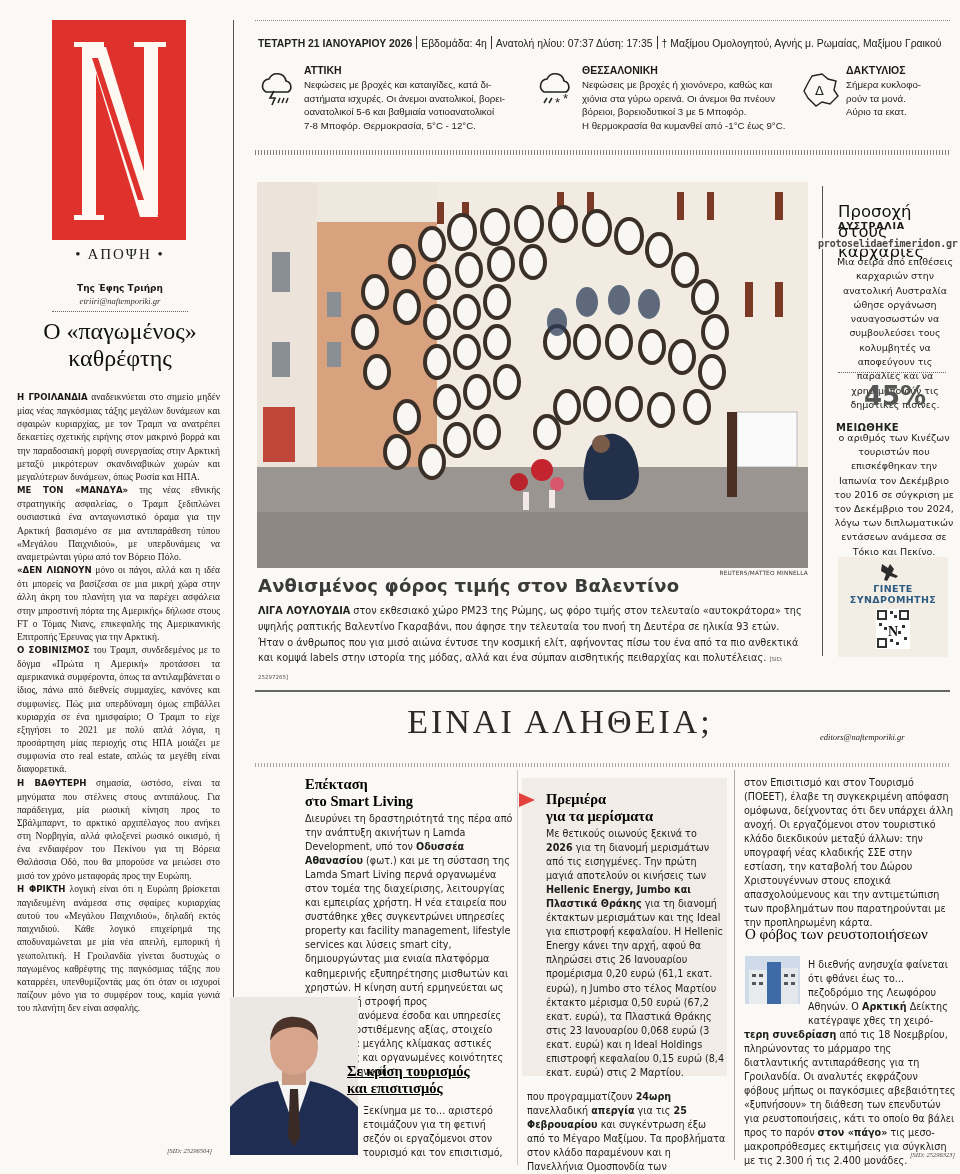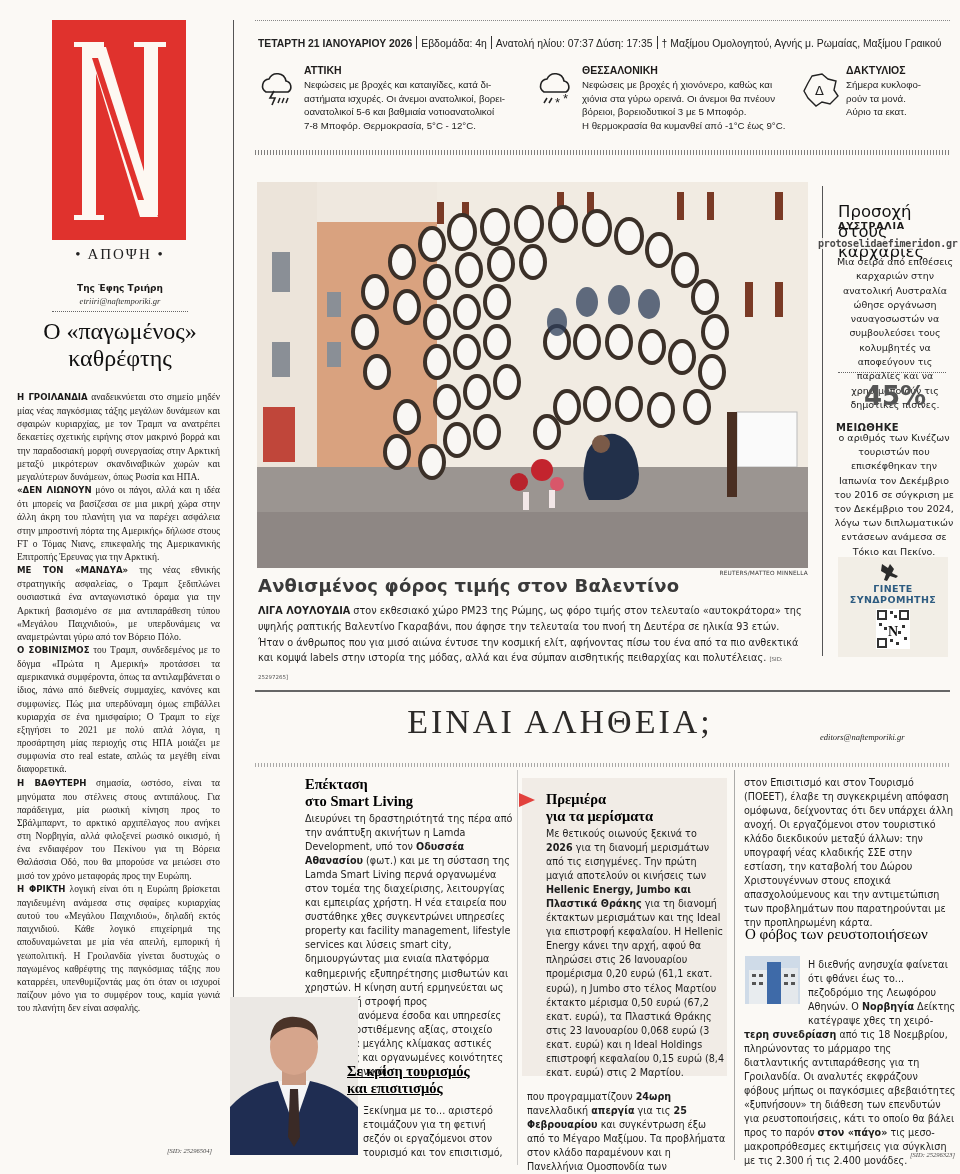--- a/index.html
+++ b/index.html
@@ -115,22 +115,22 @@
 <div id="section-label" class="abs serif">• ΑΠΟΨΗ •</div>
 <div id="byline" class="abs sans">Της Έφης Τριήρη</div>
 <div id="byline-email" class="abs serif">etriiri@naftemporiki.gr</div>
 <div id="byline-rule" class="abs"></div>
 <div id="op-title" class="abs serif">
   <div>Ο «παγωμένος»</div>
   <div>καθρέφτης</div>
 </div>
 <div id="op-body" class="abs serif">
   <p><span class="lead">Η ΓΡΟΙΛΑΝΔΙΑ</span><span> αναδεικνύεται στο σημείο μηδέν μίας νέας παγκόσμιας τάξης μεγάλων δυνάμεων και σφαιρών κυριαρχίας, με τον Τραμπ να ανατρέπει δεκαετίες σχετικής ειρήνης στον μακρινό βορρά και την παραδοσιακή μορφή συνεργασίας στην Αρκτική μεταξύ μικρότερων σκανδιναβικών χωρών και μεγαλύτερων δυνάμεων, όπως Ρωσία και ΗΠΑ.</span></p>
+  <p><span class="lead">ΜΕ ΤΟΝ «ΜΑΝΔΥΑ»</span><span> της νέας εθνικής στρατηγικής ασφαλείας, ο Τραμπ ξεδιπλώνει ουσιαστικά ένα ανταγωνιστικό όραμα για την Αρκτική βασισμένο σε μια αντιπαράθεση τύπου «Μεγάλου Παιχνιδιού», με υπερδυνάμεις να αναμετρώνται γύρω από τον Βόρειο Πόλο.</span></p>
   <p><span class="lead">«ΔΕΝ ΛΙΩΝΟΥΝ</span><span> μόνο οι πάγοι, αλλά και η ιδέα ότι μπορείς να βασίζεσαι σε μια μικρή χώρα στην άλλη άκρη του πλανήτη για να παρέχει ασφάλεια στην μπροστινή πόρτα της Αμερικής» δήλωσε στους FT ο Τόμας Νιανς, επικεφαλής της Αμερικανικής Επιτροπής Έρευνας για την Αρκτική.</span></p>
-  <p><span class="lead">ΜΕ ΤΟΝ «ΜΑΝΔΥΑ»</span><span> της νέας εθνικής στρατηγικής ασφαλείας, ο Τραμπ ξεδιπλώνει ουσιαστικά ένα ανταγωνιστικό όραμα για την Αρκτική βασισμένο σε μια αντιπαράθεση τύπου «Μεγάλου Παιχνιδιού», με υπερδυνάμεις να αναμετρώνται γύρω από τον Βόρειο Πόλο.</span></p>
   <p><span class="lead">Ο ΣΟΒΙΝΙΣΜΟΣ</span><span> του Τραμπ, συνδεδεμένος με το δόγμα «Πρώτα η Αμερική» προτάσσει τα αμερικανικά συμφέροντα, όπως τα αντιλαμβάνεται ο ίδιος, πάνω από διεθνείς συμμαχίες, κανόνες και συμφωνίες. Πώς μια υπερδύναμη όμως επιβάλλει κυριαρχία σε ένα ημισφαίριο; Ο Τραμπ το είχε εξηγήσει το 2021 με πολύ απλά λόγια, η προσάρτηση μίας περιοχής στις ΗΠΑ μοιάζει με συμφωνία στο real estate, απλώς τα μεγέθη είναι διαφορετικά.</span></p>
   <p><span class="lead">Η ΒΑΘΥΤΕΡΗ</span><span> σημασία, ωστόσο, είναι τα μηνύματα που στέλνεις στους αντιπάλους. Για παράδειγμα, μία ρωσική κίνηση προς το Σβάλμπαρντ, το αρκτικό αρχιπέλαγος που ανήκει στη Νορβηγία, αλλά φιλοξενεί ρωσικό οικισμό, ή ένα ενδιαφέρον του Πεκίνου για τη Βόρεια Θαλάσσια Οδό, που θα μπορούσε να μειώσει στο μισό τον χρόνο μεταφοράς προς την Ευρώπη.</span></p>
   <p><span class="lead">Η ΦΡΙΚΤΗ</span><span> λογική είναι ότι η Ευρώπη βρίσκεται παγιδευμένη ανάμεσα στις σφαίρες κυριαρχίας αυτού του «Μεγάλου Παιχνιδιού», δηλαδή εκτός παιχνιδιού. Κάθε λογικό επιχείρημά της αποδυναμώνεται με μία νέα απειλή, εμπορική ή γεωπολιτική. Η Γροιλανδία γίνεται δυστυχώς ο παγωμένος καθρέφτης της παγκόσμιας τάξης που καταρρέει, υπενθυμίζοντάς μας ότι όταν οι ισχυροί παίζουν μόνο για το συμφέρον τους, καμία γωνιά του πλανήτη δεν είναι ασφαλής.</span></p>
 </div>
 <div id="op-sid" class="abs serif">[SID: 25296504]</div>
 <div id="vrule-left" class="abs"></div>
 
 <div id="top-dots" class="abs"></div>
 <div id="dateline" class="abs">
   <b>ΤΕΤΑΡΤΗ 21 ΙΑΝΟΥΑΡΙΟΥ 2026</b><span class="sep"></span><span>Εβδομάδα: 4η</span><span class="sep"></span><span>Ανατολή ηλίου: 07:37 Δύση: 17:35</span><span class="sep"></span><span>† Μαξίμου Ομολογητού, Αγνής μ. Ρωμαίας, Μαξίμου Γραικού</span>
@@ -384,18 +384,18 @@
         <rect x="7" y="26" width="4" height="3"></rect>
         <rect x="14" y="26" width="4" height="3"></rect>
         <rect x="39" y="18" width="4" height="3"></rect>
         <rect x="46" y="18" width="4" height="3"></rect>
         <rect x="39" y="26" width="4" height="3"></rect>
         <rect x="46" y="26" width="4" height="3"></rect>
       </g>
   </svg>
 </div>
 <div id="c3-text2a" class="abs sans col-text">
-  <span>Η διεθνής ανησυχία φαίνεται ότι φθάνει έως το... πεζοδρόμιο της Λεωφόρου Αθηνών. Ο </span><b>Νορβηγία</b><span> Δείκτης κατέγραψε χθες τη χειρό-</span>
+  <span>Η διεθνής ανησυχία φαίνεται ότι φθάνει έως το... πεζοδρόμιο της Λεωφόρου Αθηνών. Ο </span><b>Αρκτική</b><span> Δείκτης κατέγραψε χθες τη χειρό-</span>
 </div>
 <div id="c3-text2b" class="abs sans col-text">
   <b>τερη συνεδρίαση</b><span> από τις 18 Νοεμβρίου, πληρώνοντας το μάρμαρο της διατλαντικής αντιπαράθεσης για τη Γροιλανδία. Οι αναλυτές εκφράζουν φόβους μήπως οι παγκόσμιες αβεβαιότητες «ξυπνήσουν» τη διάθεση των επενδυτών για ρευστοποιήσεις, κάτι το οποίο θα βάλει προς το παρόν </span><b>στον «πάγο»</b><span> τις μεσο-μακροπρόθεσμες εκτιμήσεις για σύγκλιση με τις 2.300 ή τις 2.400 μονάδες.</span>
 </div>
 <div id="c3-sid" class="abs serif">[SID: 25296323]</div>
 
 </body></html>

